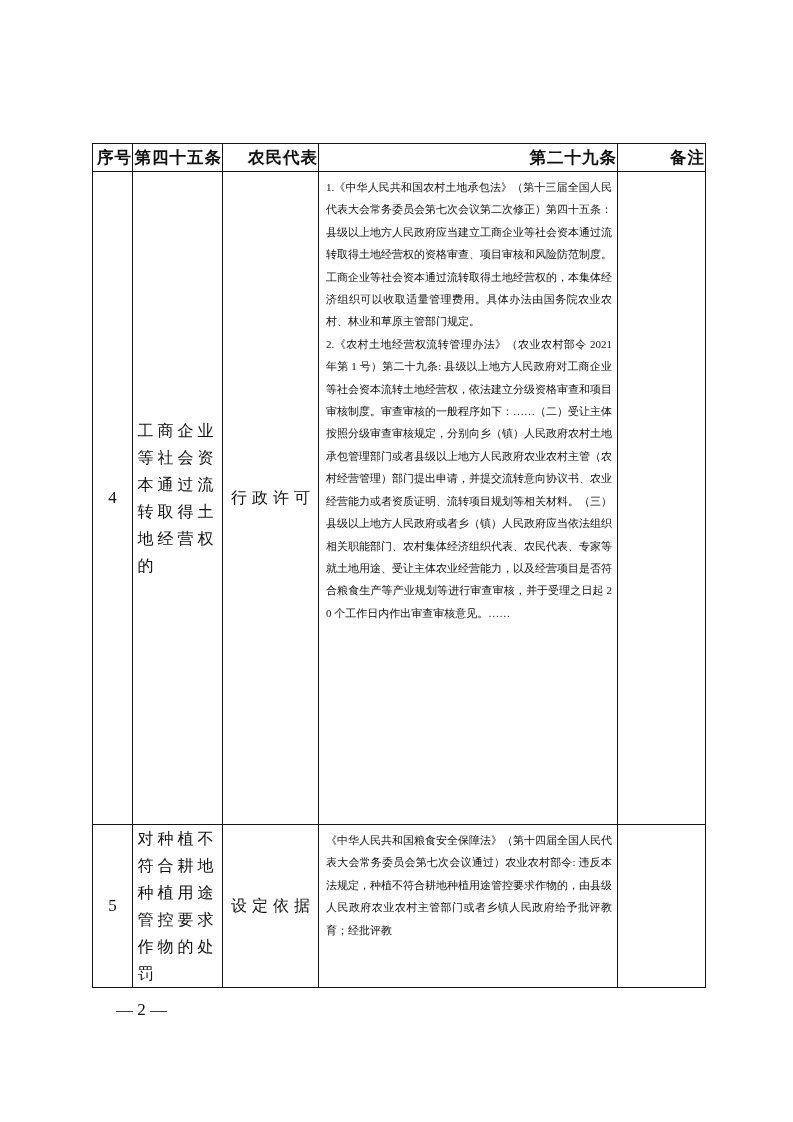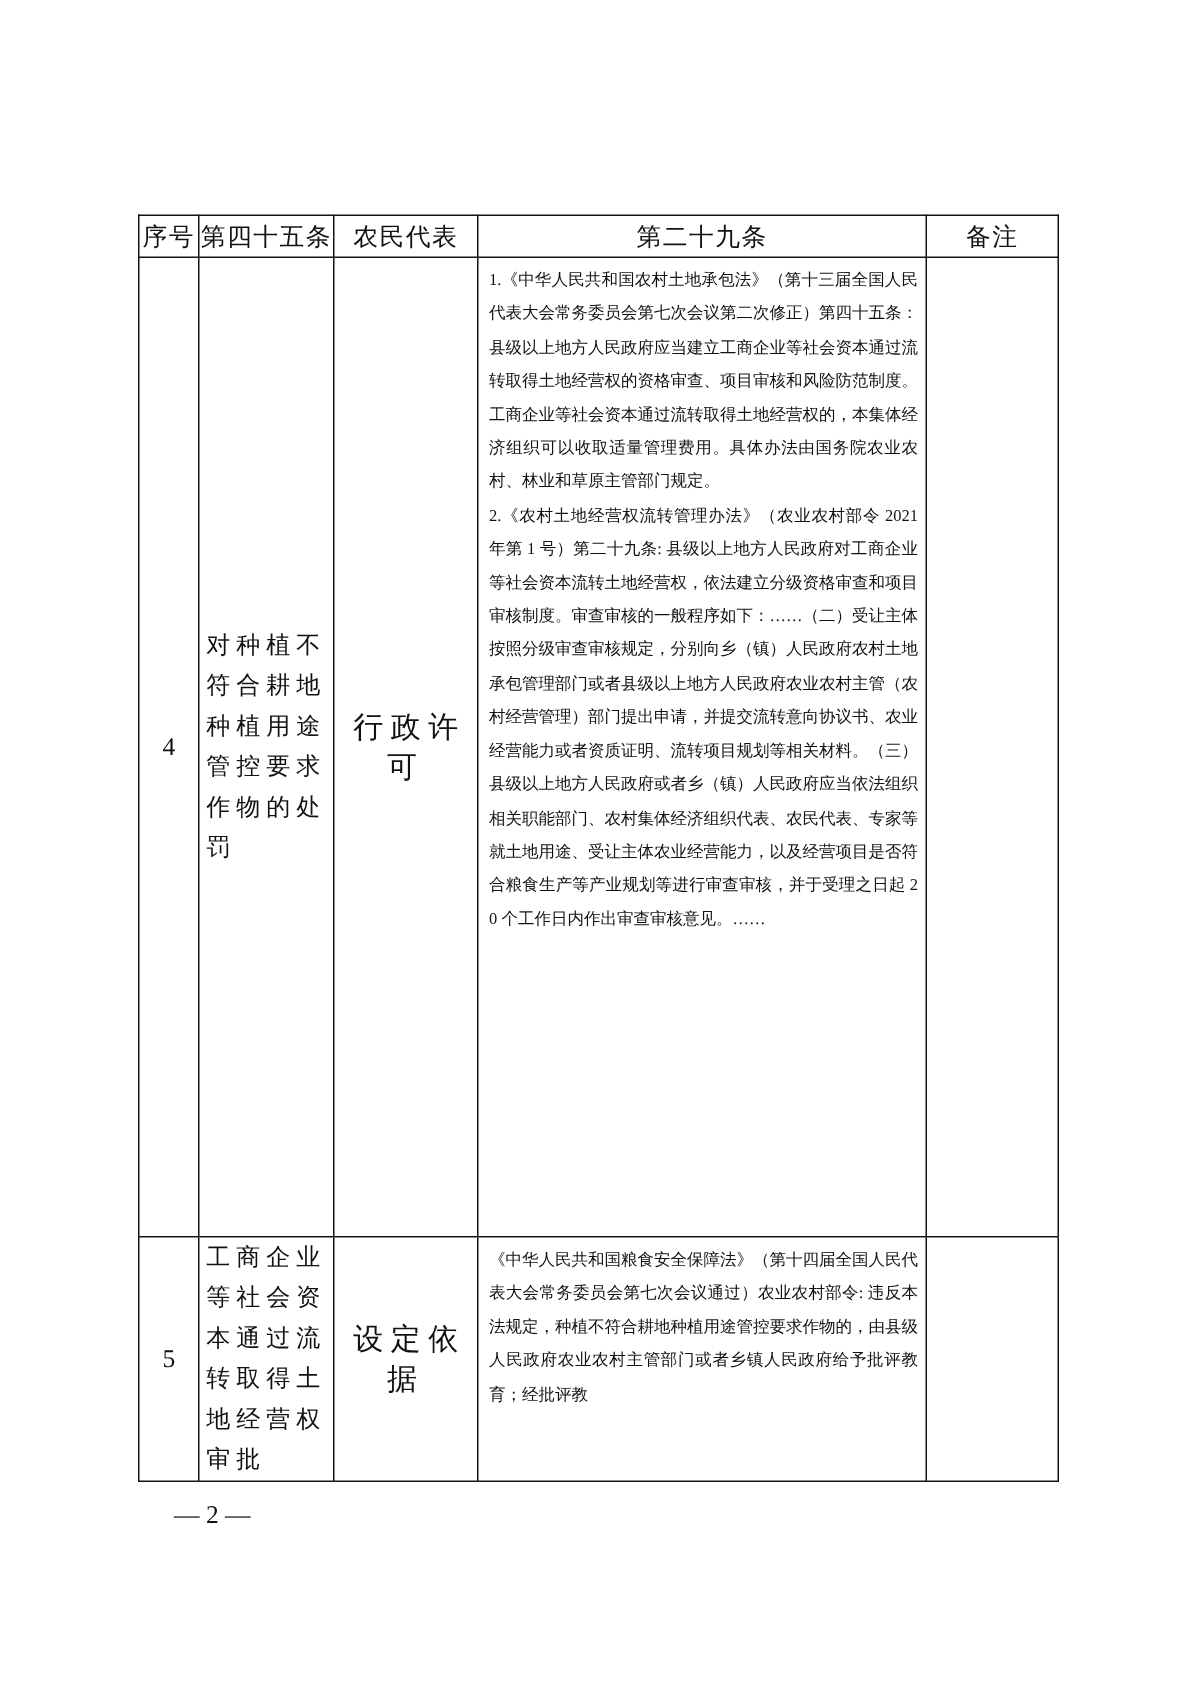--- a/index.html
+++ b/index.html
@@ -22,24 +22,24 @@
     border-collapse: collapse;
     table-layout: fixed;
   }
   .doc-table th, .doc-table td {
     border: 1.6px solid #141414;
     padding: 0;
     overflow: hidden;
   }
   .doc-table th {
     font-family: "Liberation Sans", "DejaVu Sans", sans-serif;
-    font-weight: normal;
+    font-weight: bold;
     font-size: 16.5px;
     height: 27px;
-    text-align: center;
+    text-align: right;
     vertical-align: middle;
     letter-spacing: 1px;
   }
   col.c-index  { width: 40px; }
   col.c-name   { width: 90px; }
   col.c-type   { width: 96px; }
   col.c-basis  { width: 299px; }
   col.c-remark { width: 88px; }
 
   tr.row-4 { height: 653px; }
@@ -59,21 +59,21 @@
     margin: 0 auto;
     font-size: 16px;
     line-height: 27px;
     letter-spacing: 4px;
     text-align: left;
     word-break: break-all;
   }
   td.cell-type {
     text-align: center;
     vertical-align: middle;
-    font-size: 20px;
+    font-size: 16px;
     letter-spacing: 5px;
     text-indent: 5px;
   }
   td.cell-basis {
     vertical-align: top;
   }
   .basis-box {
     padding: 4px 5px 3px 7px;
   }
   .basis-box p {
@@ -116,35 +116,35 @@
         <th>第四十五条</th>
         <th>农民代表</th>
         <th>第二十九条</th>
         <th>备注</th>
       </tr>
     </thead>
     <tbody>
       <tr class="row-4">
         <td class="cell-index">4</td>
         <td class="cell-name">
-          <div class="name-box">对种植不符合耕地种植用途管控要求作物的处罚</div>
+          <div class="name-box">工商企业等社会资本通过流转取得土地经营权的</div>
         </td>
         <td class="cell-type">行政许可</td>
         <td class="cell-basis">
           <div class="basis-box">
             <p>1.《中华人民共和国农村土地承包法》（第十三届全国人民代表大会常务委员会第七次会议第二次修正）第四十五条：县级以上地方人民政府应当建立工商企业等社会资本通过流转取得土地经营权的资格审查、项目审核和风险防范制度。工商企业等社会资本通过流转取得土地经营权的，本集体经济组织可以收取适量管理费用。具体办法由国务院农业农村、林业和草原主管部门规定。</p>
             <p>2.《农村土地经营权流转管理办法》（农业农村部令 2021 年第 1 号）第二十九条: 县级以上地方人民政府对工商企业等社会资本流转土地经营权，依法建立分级资格审查和项目审核制度。审查审核的一般程序如下：……（二）受让主体按照分级审查审核规定，分别向乡（镇）人民政府农村土地承包管理部门或者县级以上地方人民政府农业农村主管（农村经营管理）部门提出申请，并提交流转意向协议书、农业经营能力或者资质证明、流转项目规划等相关材料。（三）县级以上地方人民政府或者乡（镇）人民政府应当依法组织相关职能部门、农村集体经济组织代表、农民代表、专家等就土地用途、受让主体农业经营能力，以及经营项目是否符合粮食生产等产业规划等进行审查审核，并于受理之日起 20 个工作日内作出审查审核意见。……</p>
           </div>
         </td>
         <td class="cell-remark"></td>
       </tr>
       <tr class="row-5">
         <td class="cell-index">5</td>
         <td class="cell-name">
-          <div class="name-box">工商企业等社会资本通过流转取得土地经营权审批</div>
+          <div class="name-box">对种植不符合耕地种植用途管控要求作物的处罚</div>
         </td>
         <td class="cell-type">设定依据</td>
         <td class="cell-basis">
           <div class="basis-box">
             <p>《中华人民共和国粮食安全保障法》（第十四届全国人民代表大会常务委员会第七次会议通过）农业农村部令: 违反本法规定，种植不符合耕地种植用途管控要求作物的，由县级人民政府农业农村主管部门或者乡镇人民政府给予批评教育；经批评教</p>
           </div>
         </td>
         <td class="cell-remark"></td>
       </tr>
     </tbody>

